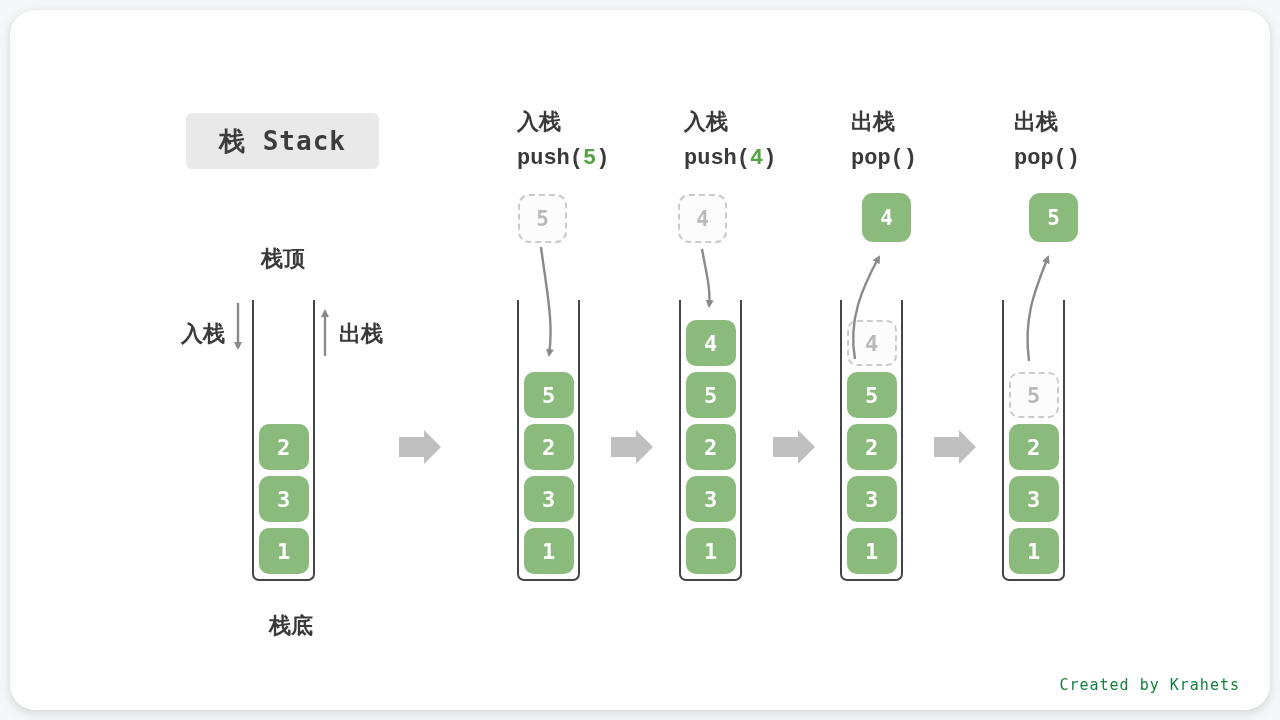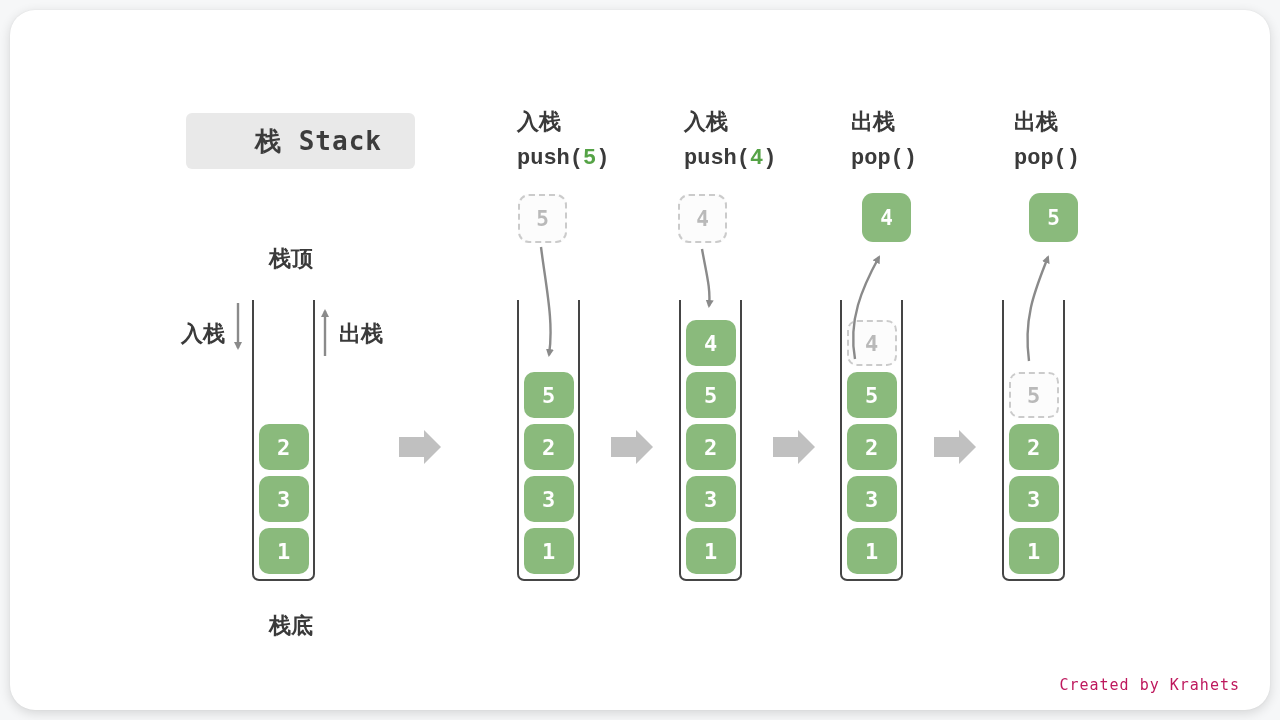--- a/index.html
+++ b/index.html
@@ -13,21 +13,21 @@
     background:#ffffff;border-radius:25px;
     box-shadow:0 3px 12px rgba(0,0,0,0.14),0 0 2px rgba(0,0,0,0.06);
   }
   .canvas{position:absolute;left:0;top:0;width:1280px;height:720px;}
 
   .title-box{
     position:absolute;left:186px;top:113px;width:193px;height:56px;
     background:#e9e9e9;border-radius:6px;
     display:flex;align-items:center;justify-content:center;
     font-family:"DejaVu Sans Mono","Liberation Mono",monospace;
-    font-size:26px;font-weight:700;color:#3c3c3c;letter-spacing:1px;padding-left:36px;
+    font-size:26px;font-weight:700;color:#3c3c3c;letter-spacing:1px;
   }
 
   .op-label{position:absolute;top:103px;color:#3a3a3a;font-size:22px;line-height:37px;}
   .op-cn{font-weight:700;}
   .op-code{font-family:Liberation Mono, monospace;font-weight:600;}
   .op-arg{color:var(--code-arg-green,#55a346);}
 
   .slot{
     position:absolute;width:49px;height:49px;box-sizing:border-box;
     border-radius:11px;display:flex;align-items:center;justify-content:center;
@@ -58,21 +58,21 @@
 
   .arrows{position:absolute;left:0;top:0;pointer-events:none;}
   .curve{fill:none;stroke:var(--arrow-gray,#8a8a8a);stroke-width:2.4;}
   .straight{fill:none;stroke:var(--arrow-gray,#777777);stroke-width:2.4;}
   .block-arrow{fill:var(--block-arrow-gray,#c0c0c0);}
   #ah path{fill:var(--arrow-gray,#8a8a8a);}
 
   .watermark{
     position:absolute;right:40px;top:676px;
     font-family:"DejaVu Sans Mono","Liberation Mono",monospace;
-    font-size:15px;letter-spacing:1px;color:#be185d;
+    font-size:15px;letter-spacing:1px;color:#15803d;
   }
 </style>
 </head>
 <body>
 
 <div class="card"></div>
 
 <div class="canvas">
 
   <div class="title-box">栈 Stack</div>
@@ -128,21 +128,21 @@
     <div class="cell" data-variant="solid">1</div>
   </div>
 
   <div class="stack" style="left:1002px">
     <div class="cell" data-variant="dashed">5</div>
     <div class="cell" data-variant="solid">2</div>
     <div class="cell" data-variant="solid">3</div>
     <div class="cell" data-variant="solid">1</div>
   </div>
 
-  <div class="side-label center100" style="left:241px;top:244px">栈顶</div>
+  <div class="side-label center100" style="left:233px;top:244px">栈顶</div>
   <div class="side-label center100" style="left:241px;top:611px">栈底</div>
   <div class="side-label" style="left:145px;top:319px;width:80px;text-align:right">入栈</div>
   <div class="side-label" style="left:339px;top:319px;width:80px;text-align:left">出栈</div>
 
   <svg class="arrows" width="1280" height="720" viewBox="0 0 1280 720">
     <defs>
       <marker id="ah" markerWidth="9" markerHeight="9" refX="6" refY="4" orient="auto" markerUnits="userSpaceOnUse">
         <path d="M0,0 L8,4 L0,8 z"></path>
       </marker>
     </defs>

